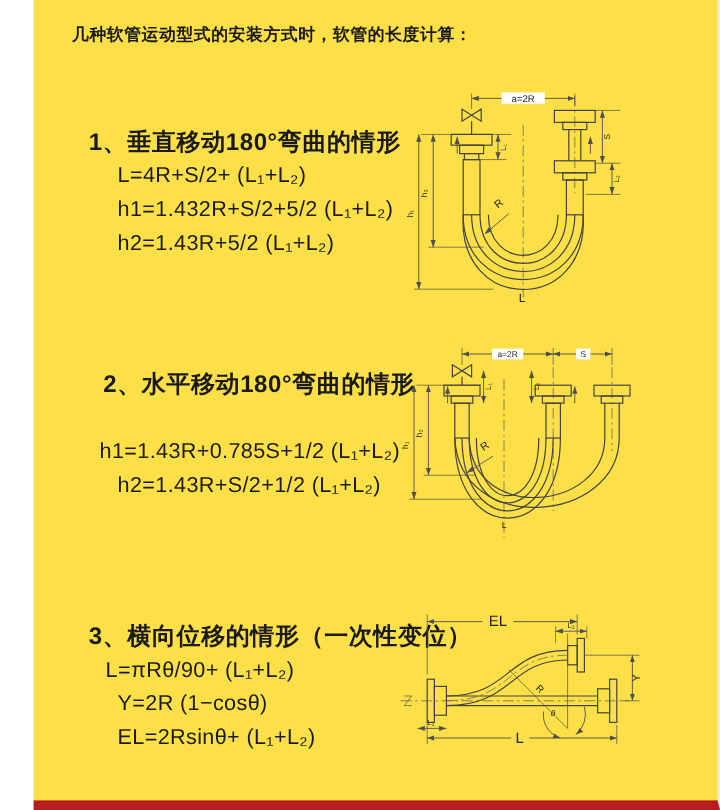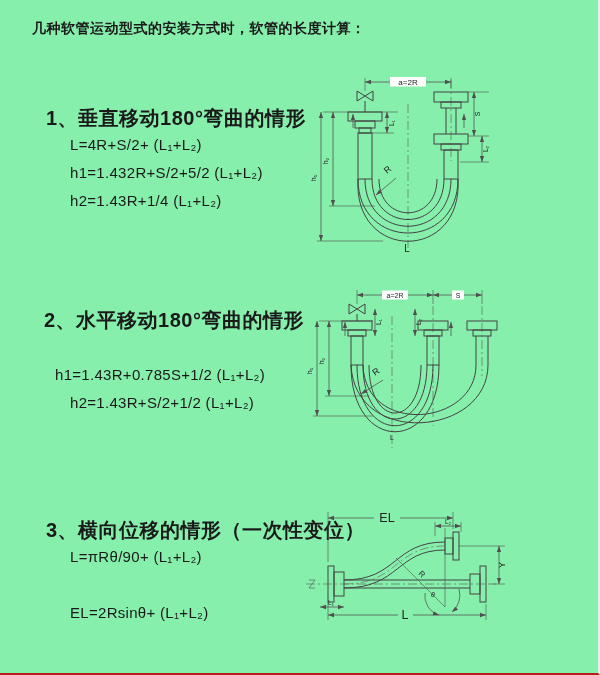--- a/index.html
+++ b/index.html
@@ -1,24 +1,24 @@
 <!DOCTYPE html>
 <html><head>
 <meta charset="utf-8">
 <style>
   html,body{margin:0;padding:0;}
   body{
     width:600px;height:675px;position:relative;background:#ffffff;
     font-family:"Liberation Sans", sans-serif;color:#1a1a1a;overflow:hidden;
   }
-  .page{position:absolute;inset:0;background:#86efac;
-        border-right:2px solid #ececec;border-bottom:2px solid #b91c1c;}
+  .page{position:absolute;inset:0;background:#fde047;
+        border-right:2px solid #ececec;border-bottom:8px solid #b91c1c;margin-left:28px;}
   .title{position:absolute;left:32px;top:20px;font-size:14px;font-weight:bold;letter-spacing:.5px;}
   .sec-h{position:absolute;font-size:20px;font-weight:bold;letter-spacing:.5px;}
-  .formula{position:absolute;font-size:15px;letter-spacing:.3px;}
+  .formula{position:absolute;font-size:18px;letter-spacing:.3px;}
   svg{position:absolute;overflow:visible;}
   svg text{font-family:"Liberation Sans", sans-serif;fill:#222;}
   .obj{stroke:#434343;fill:none;stroke-width:1;}
   .dim{stroke:#4f4f4f;fill:none;stroke-width:.75;}
   .ext{stroke:#4f4f4f;fill:none;stroke-width:.6;}
   .thin{stroke:#4f4f4f;fill:none;stroke-width:.6;}
   .cl{stroke:#5c5c5c;fill:none;stroke-width:.6;stroke-dasharray:9 3 2 3;}
   .t6{font-size:6.5px;} .t7{font-size:7px;} .t8{font-size:8px;}
   .t9{font-size:9px;} .t10{font-size:10px;} .t12{font-size:12.5px;}
   .mid{text-anchor:middle;}
@@ -26,28 +26,29 @@
 </head>
 <body>
 
 <div class="page">
 
   <div class="title">几种软管运动型式的安装方式时，软管的长度计算：</div>
 
   <div class="sec-h" style="left:46px;top:105px">1、垂直移动180°弯曲的情形</div>
   <div class="formula" style="left:70px;top:136px">L=4R+S/2+ (L₁+L₂)</div>
   <div class="formula" style="left:70px;top:164px">h1=1.432R+S/2+5/2 (L₁+L₂)</div>
-  <div class="formula" style="left:70px;top:192px">h2=1.43R+1/4 (L₁+L₂)</div>
-
-  <div class="sec-h" style="left:44px;top:307px">2、水平移动180°弯曲的情形</div>
+  <div class="formula" style="left:70px;top:192px">h2=1.43R+5/2 (L₁+L₂)</div>
+
+  <div class="sec-h" style="left:58px;top:307px">2、水平移动180°弯曲的情形</div>
   <div class="formula" style="left:55px;top:366px">h1=1.43R+0.785S+1/2 (L₁+L₂)</div>
   <div class="formula" style="left:70px;top:394px">h2=1.43R+S/2+1/2 (L₁+L₂)</div>
 
   <div class="sec-h" style="left:46px;top:517px">3、横向位移的情形（一次性变位）</div>
-  <div class="formula" style="left:70px;top:548px">L=πRθ/90+ (L₁+L₂)</div>
+  <div class="formula" style="left:60px;top:548px">L=πRθ/90+ (L₁+L₂)</div>
+  <div class="formula" style="left:70px;top:576px">Y=2R (1−cosθ)</div>
   <div class="formula" style="left:70px;top:604px">EL=2Rsinθ+ (L₁+L₂)</div>
 
   <svg style="left:303px;top:66px" width="285" height="195" viewBox="0 0 285 195">
     <defs>
       <marker id="ar1" viewBox="0 0 10 10" refX="9" refY="5" markerWidth="9" markerHeight="9" orient="auto-start-reverse">
         <path d="M0,1.8 L9,5 L0,8.2 Z" fill="#4f4f4f"></path>
       </marker>
       <pattern id="br1" width="5" height="5" patternUnits="userSpaceOnUse">
         <path d="M0,0 L5,5 M5,0 L0,5" stroke="#6b6b6b" stroke-width="0.6"></path>
       </pattern>

